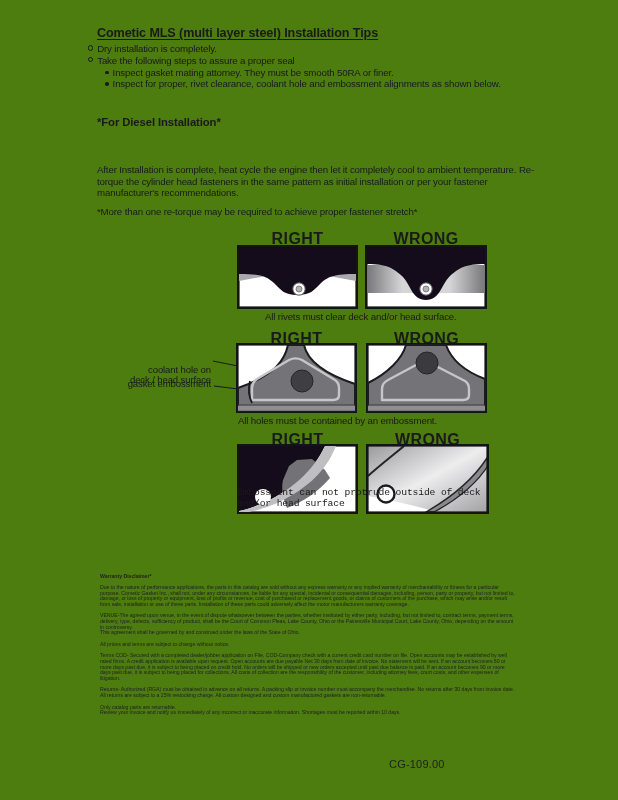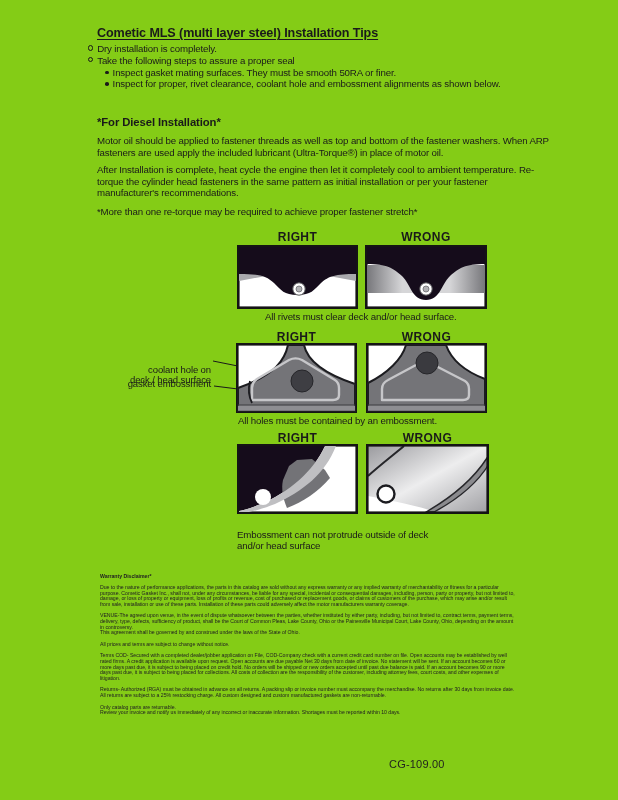--- a/index.html
+++ b/index.html
@@ -1,61 +1,60 @@
 <!DOCTYPE html>
 <html><head>
 <meta charset="utf-8">
 <style>
   html,body{margin:0;padding:0;background:#ffffff;}
-  .page{position:relative;width:618px;height:800px;background:#84cc16;overflow:hidden;
+  .page{position:relative;width:618px;height:800px;background:#4d7c0f;overflow:hidden;
         font-family:"Liberation Sans","DejaVu Sans",sans-serif;color:#1a1a1a;}
   .abs{position:absolute;}
   
   .title{left:97px;top:26px;font-size:12.6px;font-weight:bold;
          text-decoration:underline;text-underline-offset:2px;text-decoration-thickness:1.3px;
          letter-spacing:-0.1px;white-space:nowrap;}
   .bullets{left:88px;top:43px;font-size:9.7px;letter-spacing:-0.15px;line-height:11.8px;width:470px;}
   .brow{white-space:nowrap;}
   .m-open{display:inline-block;width:3.2px;height:3.2px;border:0.9px solid #1a1a1a;border-radius:50%;
           margin-right:4px;vertical-align:1.5px;}
   .sub{padding-left:17px;}
   .m-dot{display:inline-block;width:3.6px;height:3.6px;background:#1a1a1a;border-radius:50%;
          margin-right:4px;vertical-align:1.5px;}
   
   .diesel-h{left:97px;top:116px;font-size:11.3px;font-weight:bold;letter-spacing:-0.1px;}
   .para{left:97px;font-size:9.7px;letter-spacing:-0.15px;line-height:11.6px;width:452px;}
   .p1{top:135px;} .p2{top:164px;} .p3{top:206px;white-space:nowrap;}
   
-  .rw{font-size:12px;font-weight:bold;letter-spacing:0.4px;text-align:center;width:121px;}
+  .rw{font-size:16px;font-weight:bold;letter-spacing:0.4px;text-align:center;width:121px;}
   .cap{font-size:9.7px;letter-spacing:-0.15px;line-height:11px;}
   .fig-label{font-size:9.5px;letter-spacing:-0.1px;line-height:10px;text-align:right;right:407px;}
   svg{display:block;}
   
   .legal{left:100px;top:574px;width:415px;font-size:5.2px;line-height:5.6px;letter-spacing:-0.03px;color:#222;}
   .legal p{margin:0 0 6px 0;}
   .legal p.tight{margin:0;}
   .legal .lh{font-weight:bold;margin:0 0 5.5px 0;}
   .pagenum{left:389px;top:758px;font-size:11px;letter-spacing:0.2px;color:#1f1f1f;}
 </style>
 </head>
 <body>
 
 <div class="page">
 
   <div class="abs title">Cometic MLS (multi layer steel) Installation Tips</div>
 
   <div class="abs bullets">
     <div class="brow"><span class="m-open"></span><span>Dry installation is completely.</span></div>
     <div class="brow"><span class="m-open"></span><span>Take the following steps to assure a proper seal</span></div>
-    <div class="brow sub"><span class="m-dot"></span><span>Inspect gasket mating surfaces.  They must be smooth 50RA or finer.</span></div>
+    <div class="brow sub"><span class="m-dot"></span><span>Inspect gasket mating attorney.  They must be smooth 50RA or finer.</span></div>
     <div class="brow sub"><span class="m-dot"></span><span>Inspect for proper, rivet clearance, coolant hole and embossment alignments as shown below.</span></div>
   </div>
 
   <div class="abs diesel-h">*For Diesel Installation*</div>
-  <div class="abs para p1">Motor oil should be applied to fastener threads as well as top and bottom of the fastener washers. When ARP fasteners are used apply the included lubricant (Ultra-Torque®) in place of motor oil.</div>
   <div class="abs para p2">After Installation is complete, heat cycle the engine then let it completely cool to ambient temperature. Re-torque the cylinder head fasteners in the same pattern as initial installation or per your fastener manufacturer's recommendations.</div>
   <div class="abs para p3">*More than one re-torque may be required to achieve proper fastener stretch*</div>
 
   <div class="abs rw" style="left:237px;top:230px;">RIGHT</div>
   <div class="abs rw" style="left:365px;top:230px;width:122px;">WRONG</div>
 
   <svg class="abs" style="left:237px;top:245px;" width="121" height="64" viewBox="0 0 121 64">
     <rect x="1.3" y="1.3" width="118.4" height="61.4" fill="#ffffff" stroke="#141414" stroke-width="2.6"></rect>
     <polygon points="2,29 40,29 2,36" fill="#a9a9ad"></polygon>
     <polygon points="119,29 81,29 119,36" fill="#a9a9ad"></polygon>
@@ -137,21 +136,21 @@
       </linearGradient>
     </defs>
     <rect x="2" y="2" width="119" height="66" fill="url(#g3w)"></rect>
     <path d="M2,68 L70,68 C45,60 20,56 2,52 Z" fill="#ffffff"></path>
     <path d="M38,2 C26,12 13,22 2,32" fill="none" stroke="#26262a" stroke-width="2"></path>
     <path d="M60,68 C88,52 108,34 121,14 L123,20 C112,38 94,54 68,68 Z" fill="#8a8a8e" stroke="#26262a" stroke-width="1.4"></path>
     <circle cx="20" cy="50" r="8.5" fill="#ffffff" stroke="#1c1c20" stroke-width="2.4"></circle>
     <rect x="1.3" y="1.3" width="120.4" height="67.4" fill="none" stroke="#141414" stroke-width="2.6"></rect>
   </svg>
 
-  <div class="abs cap" style="left:237px;top:529px;">
+  <div class="abs cap" style="left:237px;top:487px;font-family:Liberation Mono, monospace;">
     <div>Embossment can not protrude outside of deck</div>
     <div>and/or head surface</div>
   </div>
 
   <div class="abs legal">
     <p class="lh">Warranty Disclaimer*</p>
     <p>Due to the nature of performance applications, the parts in this catalog are sold without any express warranty or any implied warranty of merchantability or fitness for a particular purpose.  Cometic Gasket Inc., shall not, under any circumstances, be liable for any special, incidental or consequential damages, including, person, party or property, but not limited to, damage, or loss of property or equipment, loss of profits or revenue, cost of purchased or replacement goods, or claims of customers of the purchase, which may arise and/or result from sale, installation or use of these parts.  Installation of these parts could adversely affect the motor manufacturers warranty coverage.</p>
     <p class="tight">VENUE-The agreed upon venue, in the event of dispute whatsoever between the parties, whether instituted by either party, including, but not limited to, contract terms, payment terms, delivery, type, defects, sufficiency of product, shall be the Court of Common Pleas, Lake County, Ohio or the Painesville Municipal Court, Lake County, Ohio, depending on the amount in controversy.</p>
     <p>This agreement shall be governed by and construed under the laws of the State of Ohio.</p>
     <p>All prices and terms are subject to change without notice.</p>

